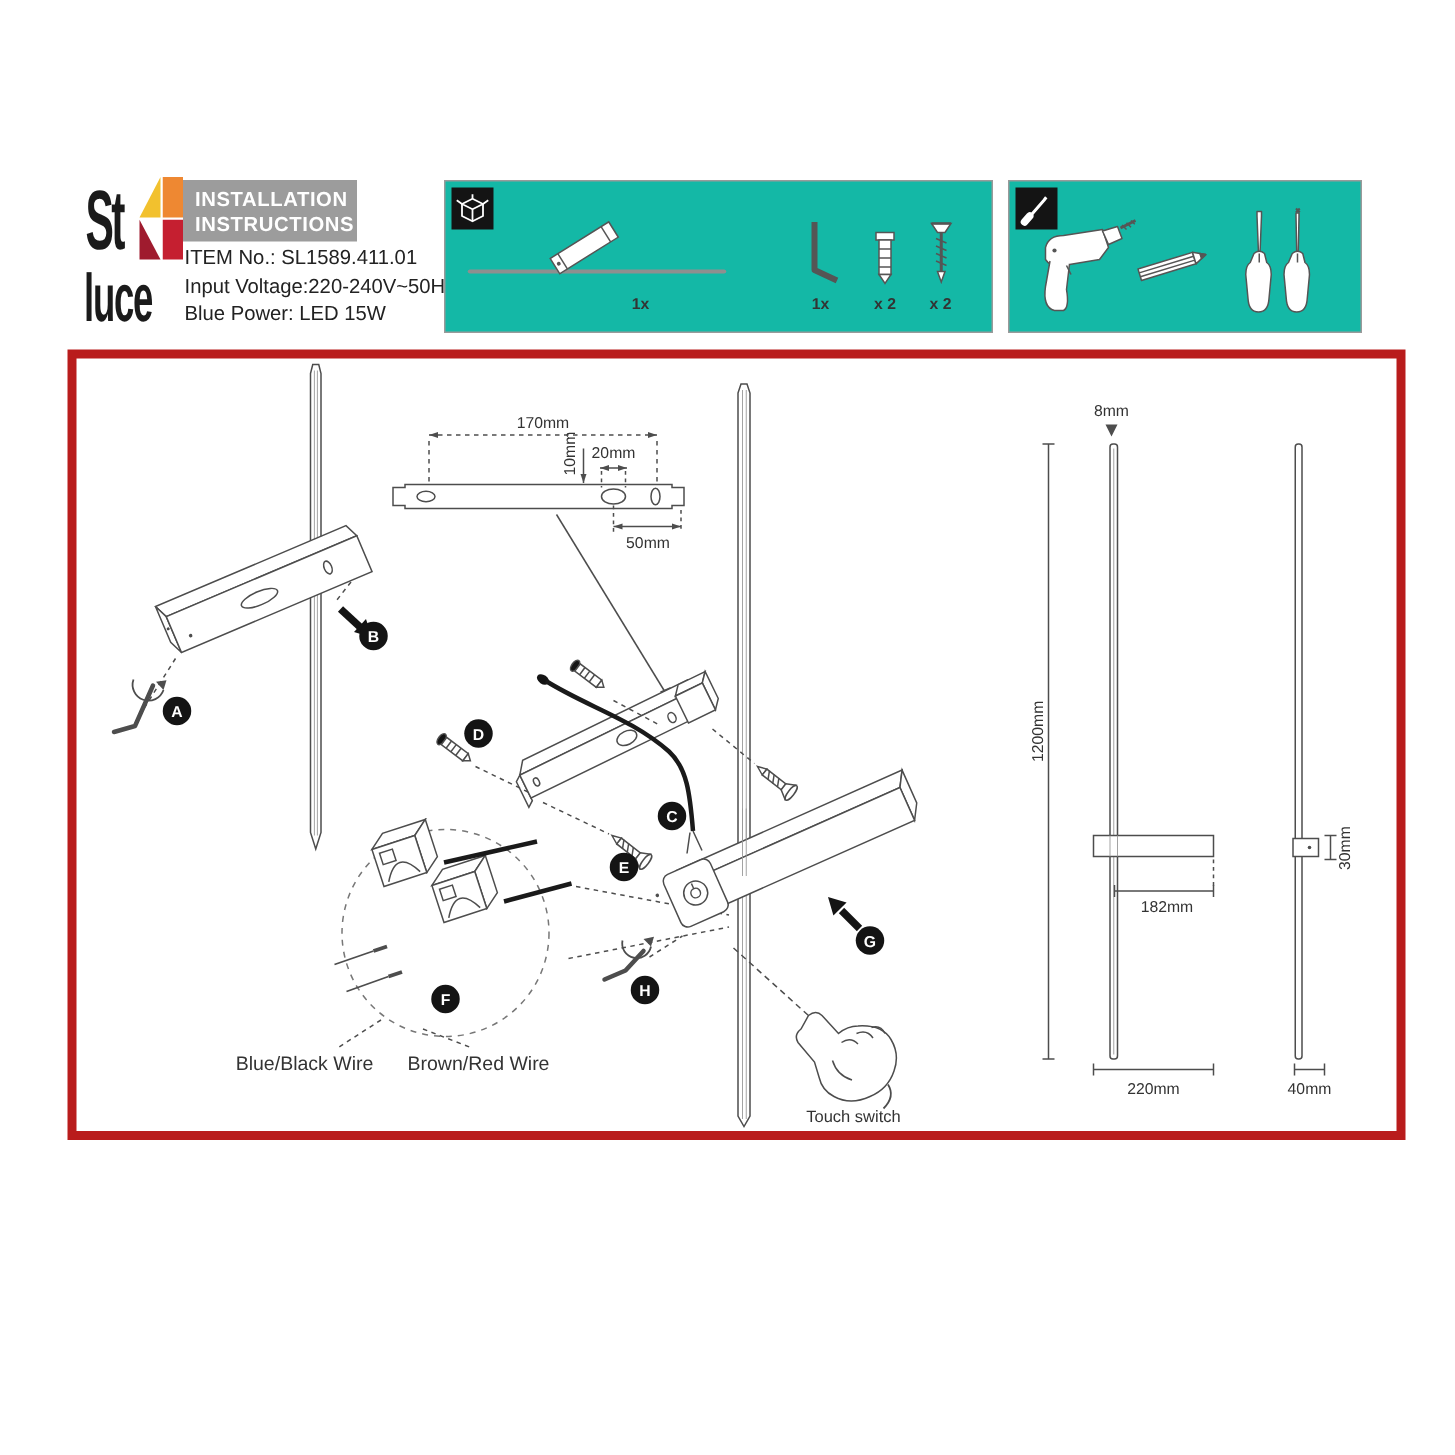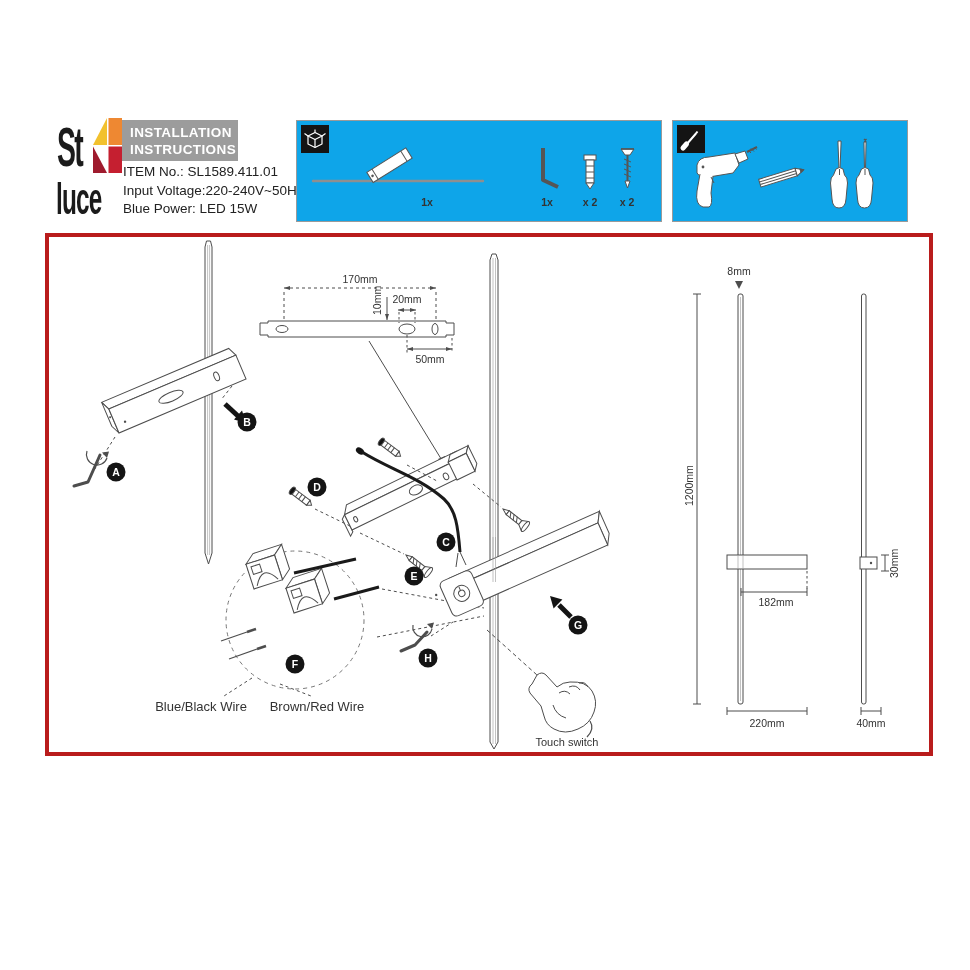--- a/index.html
+++ b/index.html
@@ -7,21 +7,21 @@
         font-family:"Liberation Sans",sans-serif;overflow:hidden;
         border-bottom:2px solid #e4e4e2;}
   .abs{position:absolute;}
   
   .title-box{left:122px;top:120px;width:116px;height:41px;background:#9c9c9c;
              color:#fff;font-weight:bold;font-size:13.5px;line-height:17px;
              padding:4px 0 0 8px;box-sizing:border-box;letter-spacing:.4px;}
   .info{left:123px;top:163px;width:230px;font-size:13.5px;color:#222;line-height:18.5px;}
   .info div{white-space:nowrap;}
   
-  .outline-box{border:1px solid #9a9a9a;background:#0ea5e9;}
+  .outline-box{border:1px solid #9a9a9a;background:#14b8a6;}
   .corner-ic{position:absolute;left:4px;top:4px;width:28px;height:28px;background:#141414;}
   svg text{font-family:"Liberation Sans",sans-serif;}
 </style>
 </head>
 <body>
 
 <div class="page">
 
   <svg class="abs" style="left:56px;top:108px;" width="70" height="112" viewBox="0 0 70 112">
     <text transform="translate(1,58) scale(0.86,1.7)" font-size="33" font-weight="bold" fill="#1b1b1b" letter-spacing="-2">St</text>
@@ -141,21 +141,21 @@
         <g>
           <path d="M191,18 l2.5,2.5 M193.5,18 l-2.5,2.5" stroke-width="1.4" fill="none"></path>
           <path d="M191,21 l2,0 0,2 -0.5,25 -1,0 -0.5,-25 z"></path>
           <path d="M188.5,48 q3.5,-3 7,0 l1.5,6 q3,2 3,8 l-1.5,16 q-0.5,9 -7,9 t-7,-9 L183,62 q0,-6 3,-8 z"></path>
           <line x1="192" y1="48" x2="192" y2="54" stroke-width="1"></line>
         </g>
       </g>
     </svg>
   </div>
 
-  <div class="abs" style="left:45px;top:233px;width:880px;height:515px;border:4px solid #b91c1c;">
+  <div class="abs" style="left:45px;top:233px;width:880px;height:515px;border:6px solid #b91c1c;">
   <svg width="880" height="515" viewBox="0 0 880 515">
     <defs>
       <g id="screw22">
         <polygon points="0,0 6,-2.5 6,2.5" fill="#fff" stroke="#4d4d4d"></polygon>
         <rect x="6" y="-2.5" width="16" height="5" fill="#fff" stroke="#4d4d4d"></rect>
         <line x1="8" y1="-2.7" x2="11" y2="2.7" stroke="#4d4d4d"></line>
         <line x1="12" y1="-2.7" x2="15" y2="2.7" stroke="#4d4d4d"></line>
         <line x1="16" y1="-2.7" x2="19" y2="2.7" stroke="#4d4d4d"></line>
         <polygon points="22,-2.5 28,-6 28,6 22,2.5" fill="#fff" stroke="#4d4d4d"></polygon>
         <ellipse cx="28.5" cy="0" rx="2" ry="6" fill="#fff" stroke="#4d4d4d"></ellipse>

